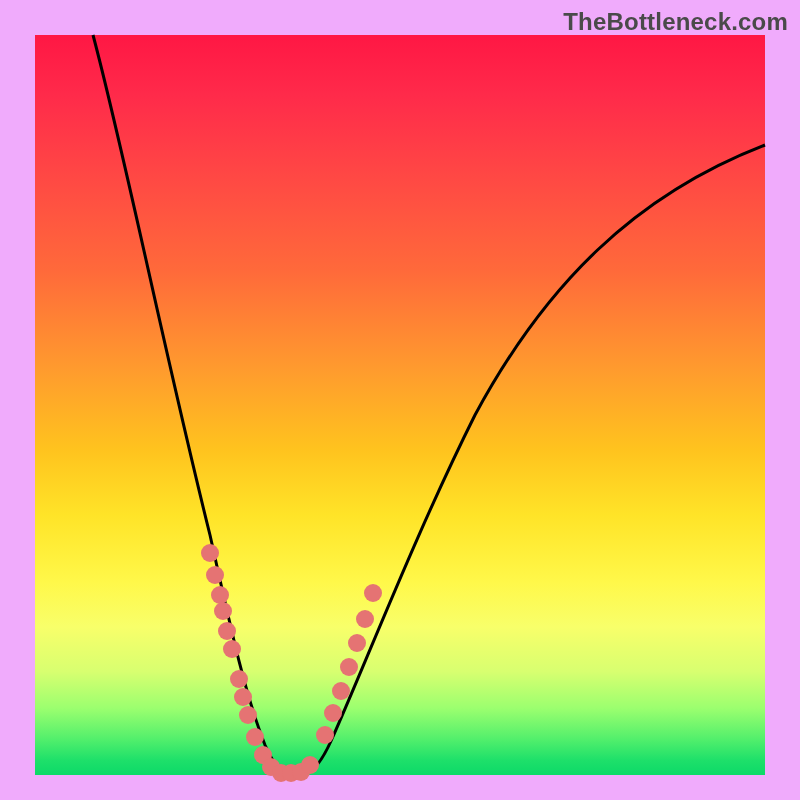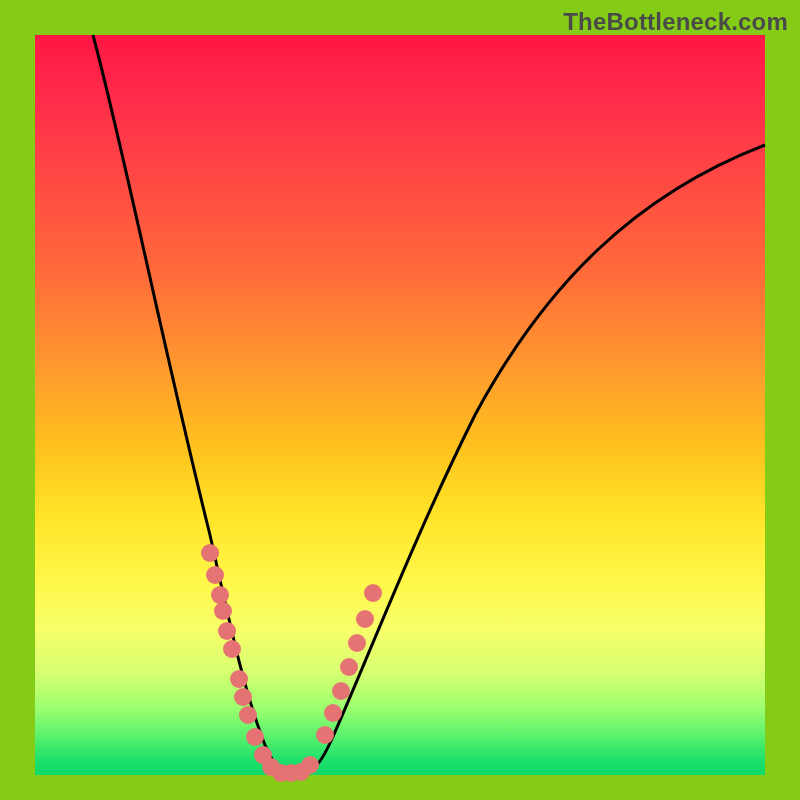--- a/index.html
+++ b/index.html
@@ -7,21 +7,21 @@
     padding: 0;
     width: 800px;
     height: 800px;
     overflow: hidden;
     background: #000;
     font-family: Arial, Helvetica, sans-serif;
   }
   .frame {
     position: absolute;
     inset: 0;
-    background: #84cc16;
+    background: #f0abfc;
   }
   .plot-area {
     position: absolute;
     left: 35px;
     top: 35px;
     width: 730px;
     height: 740px;
     
     background: linear-gradient(
       to bottom,

